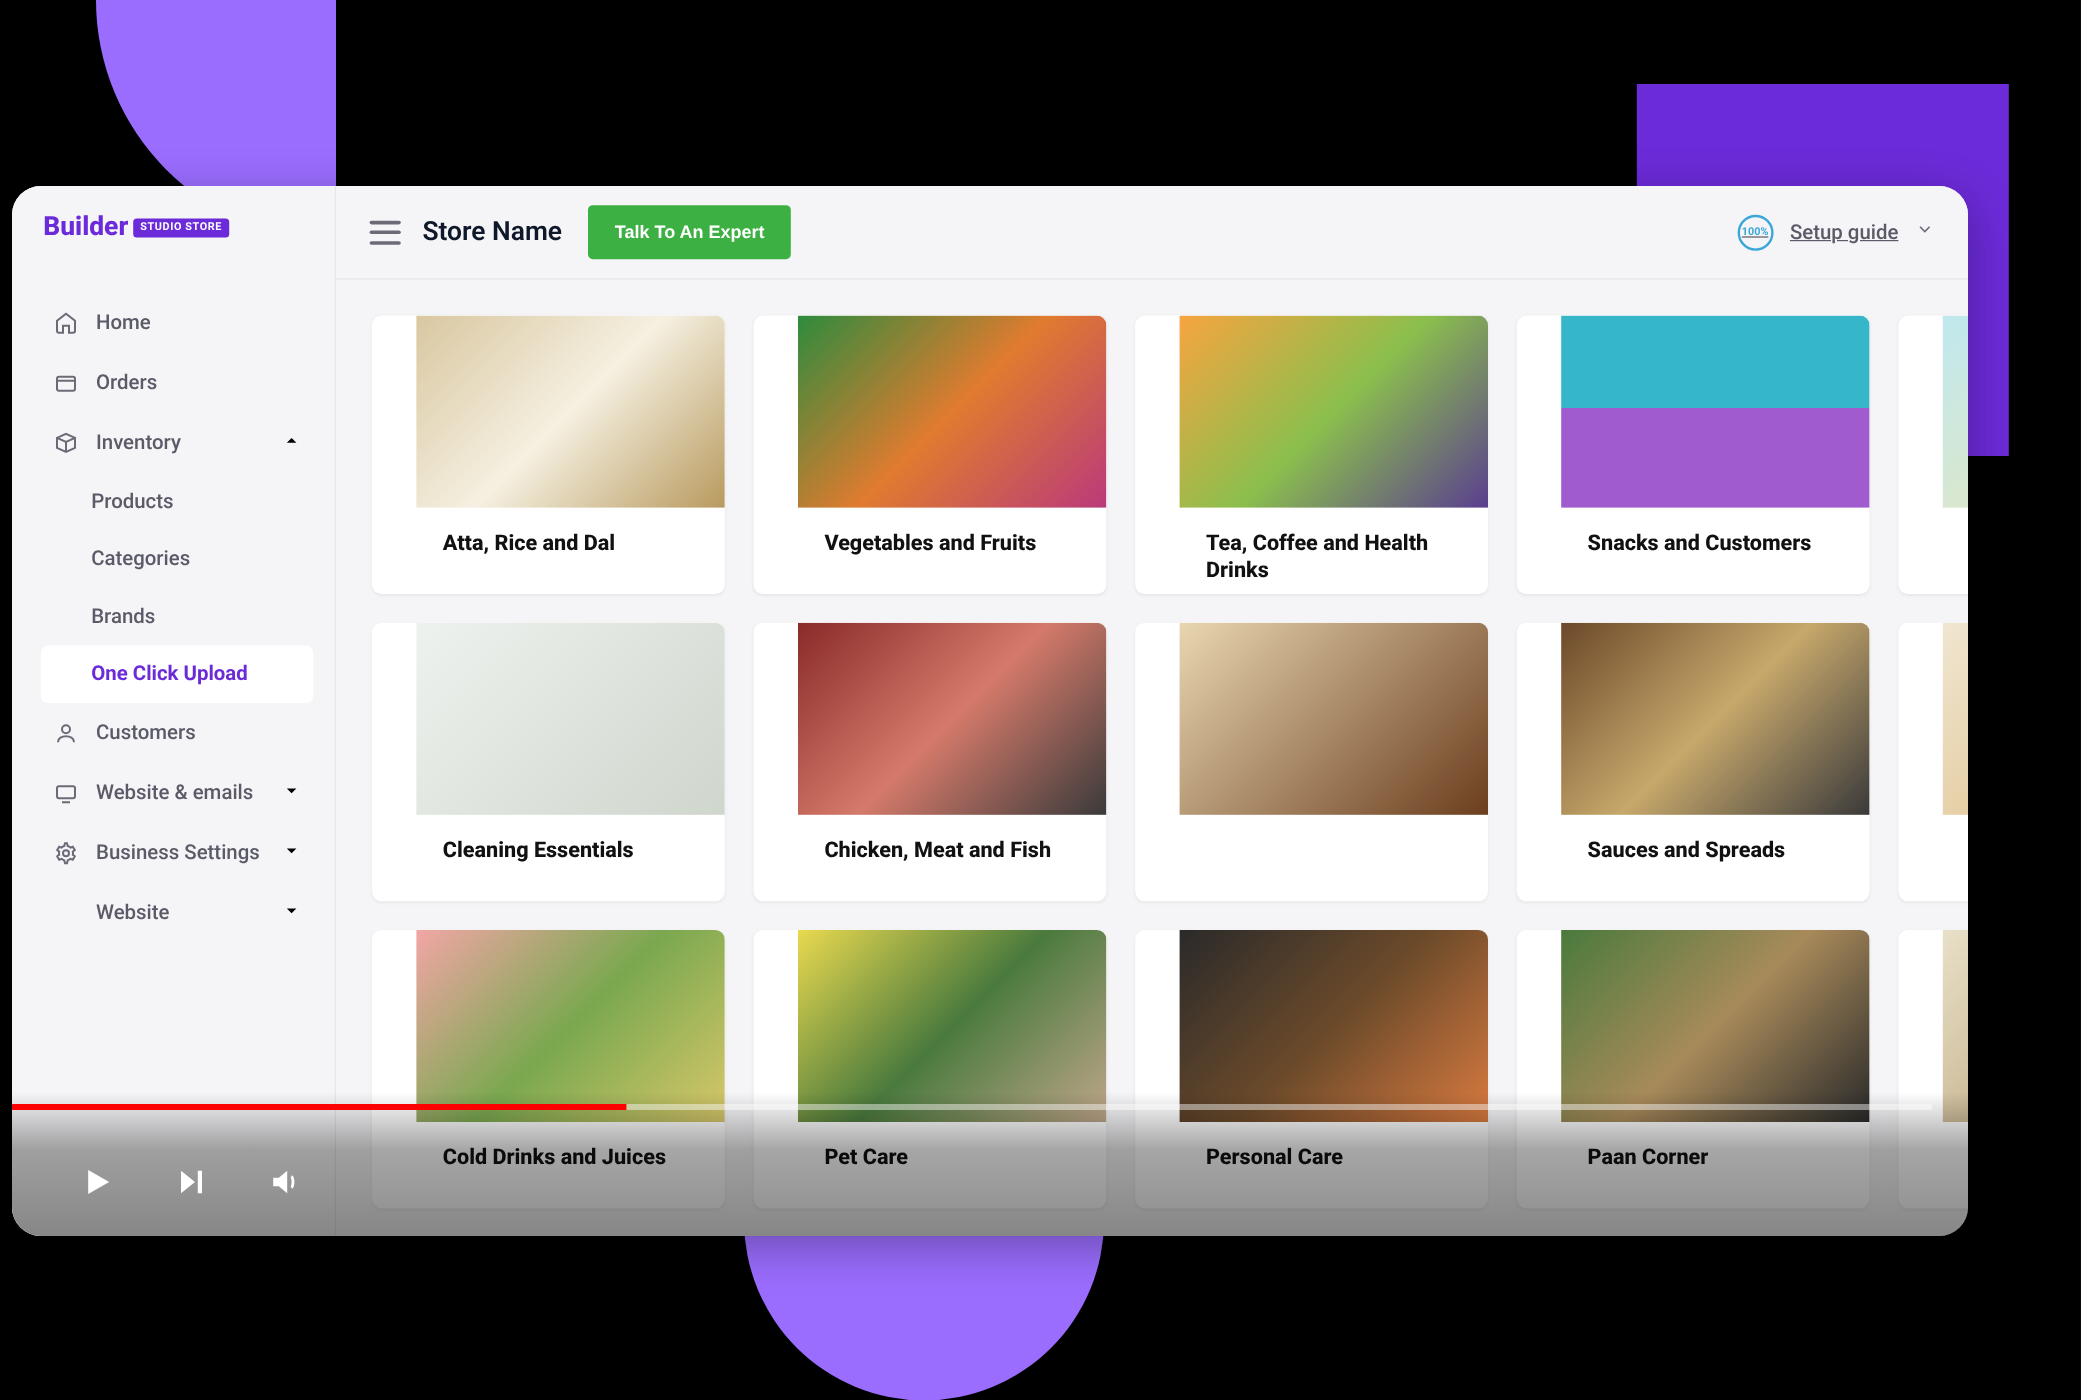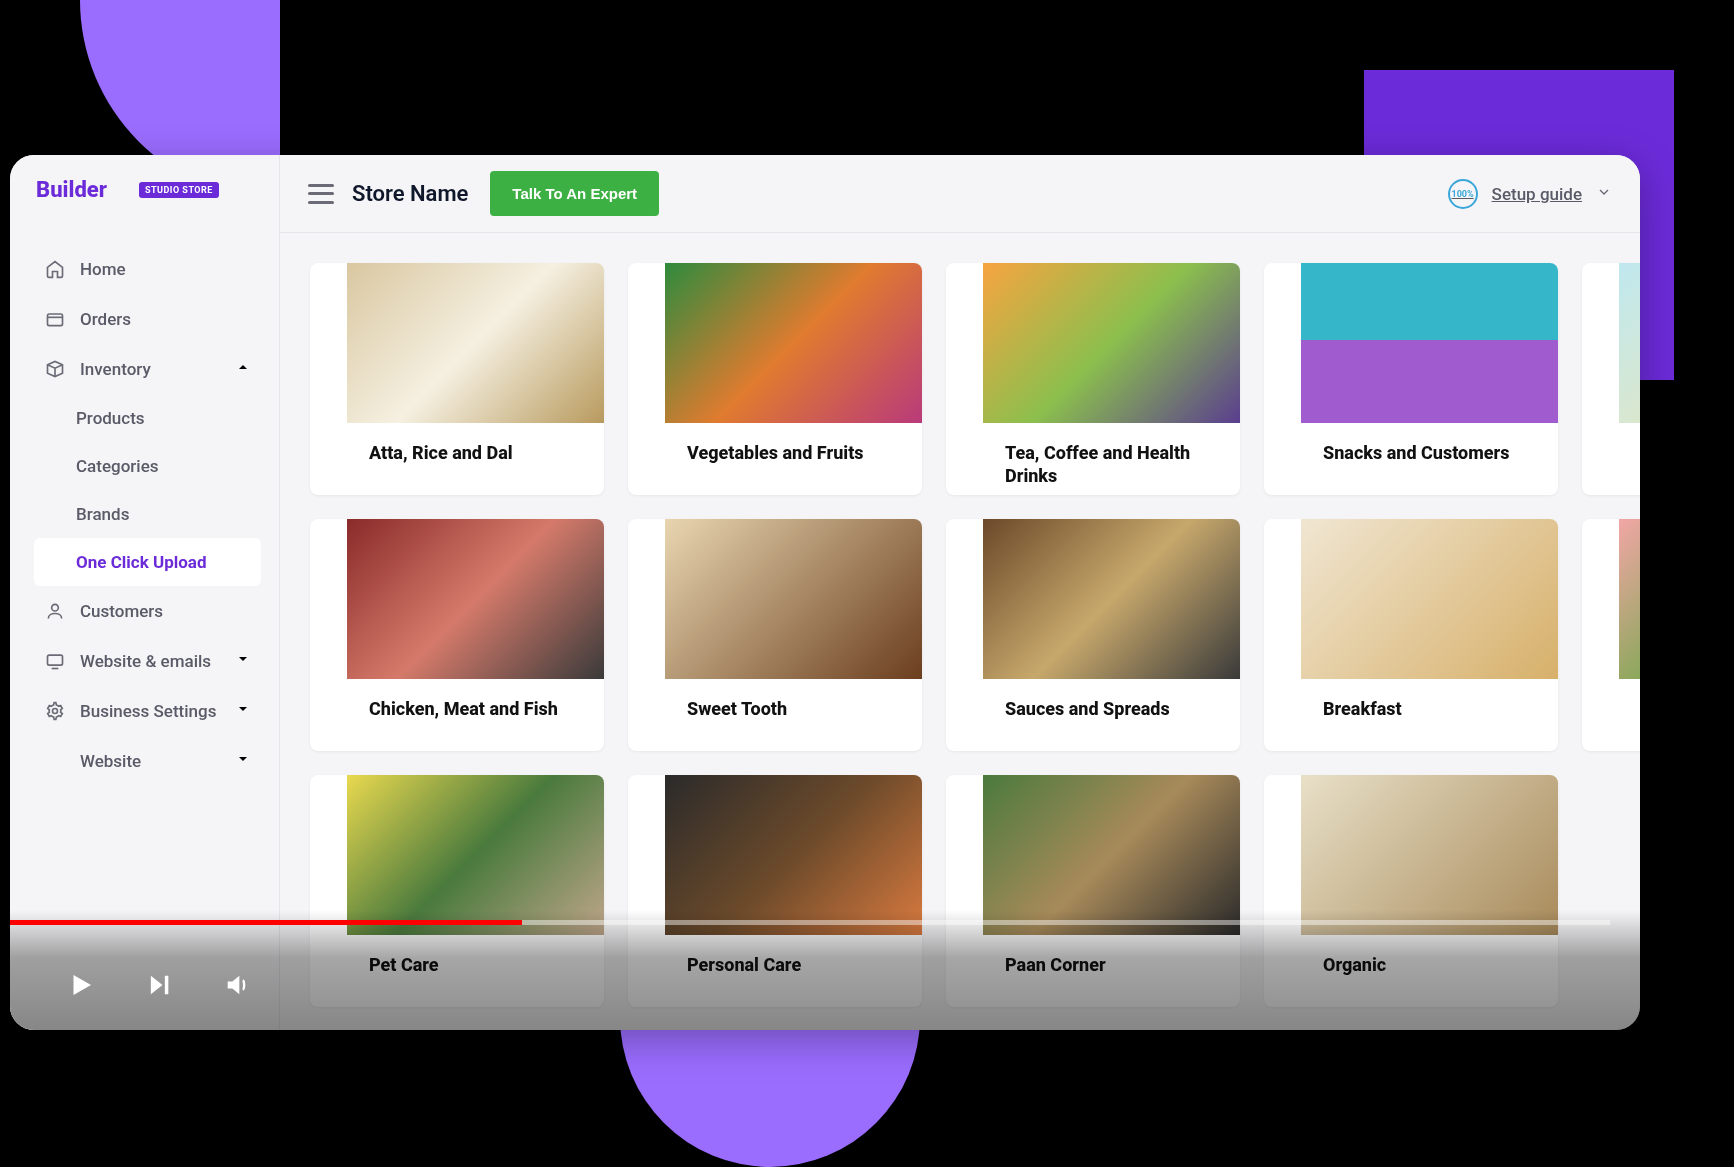--- a/index.html
+++ b/index.html
@@ -51,21 +51,20 @@
     background: #f5f5f7;
     border-right: 1px solid #e5e5ea;
     padding-top: 0;
   }
   .logo {
     display: flex; align-items: center;
     padding: 22px 26px;
     font-weight: 800;
     font-size: 22px;
     color: #6c2bd9;
-    gap: 28px;
   }
   .logo-badge {
     display: inline-block;
     background: #6c2bd9;
     color: #fff;
     font-size: 9px;
     font-weight: 700;
     padding: 3px 6px;
     border-radius: 3px;
     margin-left: 4px;
@@ -358,26 +357,29 @@
         </div>
         <div class="card">
           <div class="card-img img-snack"></div>
           <div class="card-title">Snacks and Customers</div>
         </div>
         <div class="card">
           <div class="card-img img-baby"></div>
           <div class="card-title">Baby Care</div>
         </div>
         <div class="card">
+          <div class="card-img img-clean"></div>
+          <div class="card-title">Cleaning Essentials</div>
+        </div>
+        <div class="card">
           <div class="card-img img-meat"></div>
           <div class="card-title">Chicken, Meat and Fish</div>
         </div>
         <div class="card">
           <div class="card-img img-sweet"></div>
-          <div class="card-title">Sweet Tooth</div>
         </div>
         <div class="card">
           <div class="card-img img-sauce"></div>
           <div class="card-title">Sauces and Spreads</div>
         </div>
         <div class="card">
           <div class="card-img img-break"></div>
           <div class="card-title">Breakfast</div>
         </div>
         <div class="card row3">

